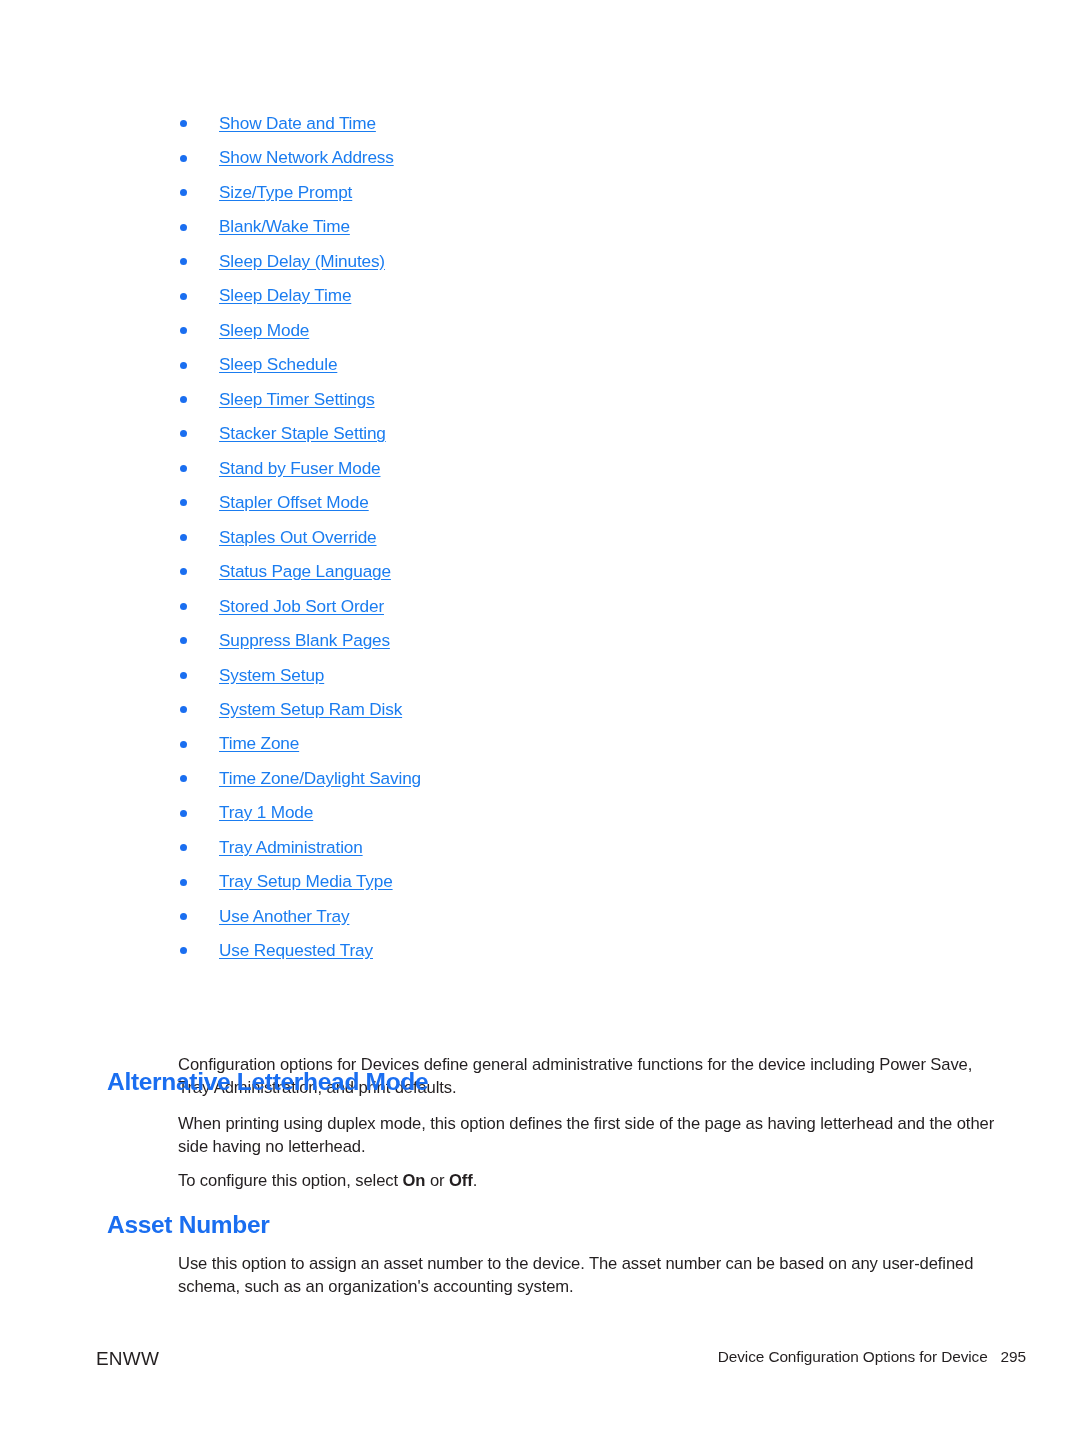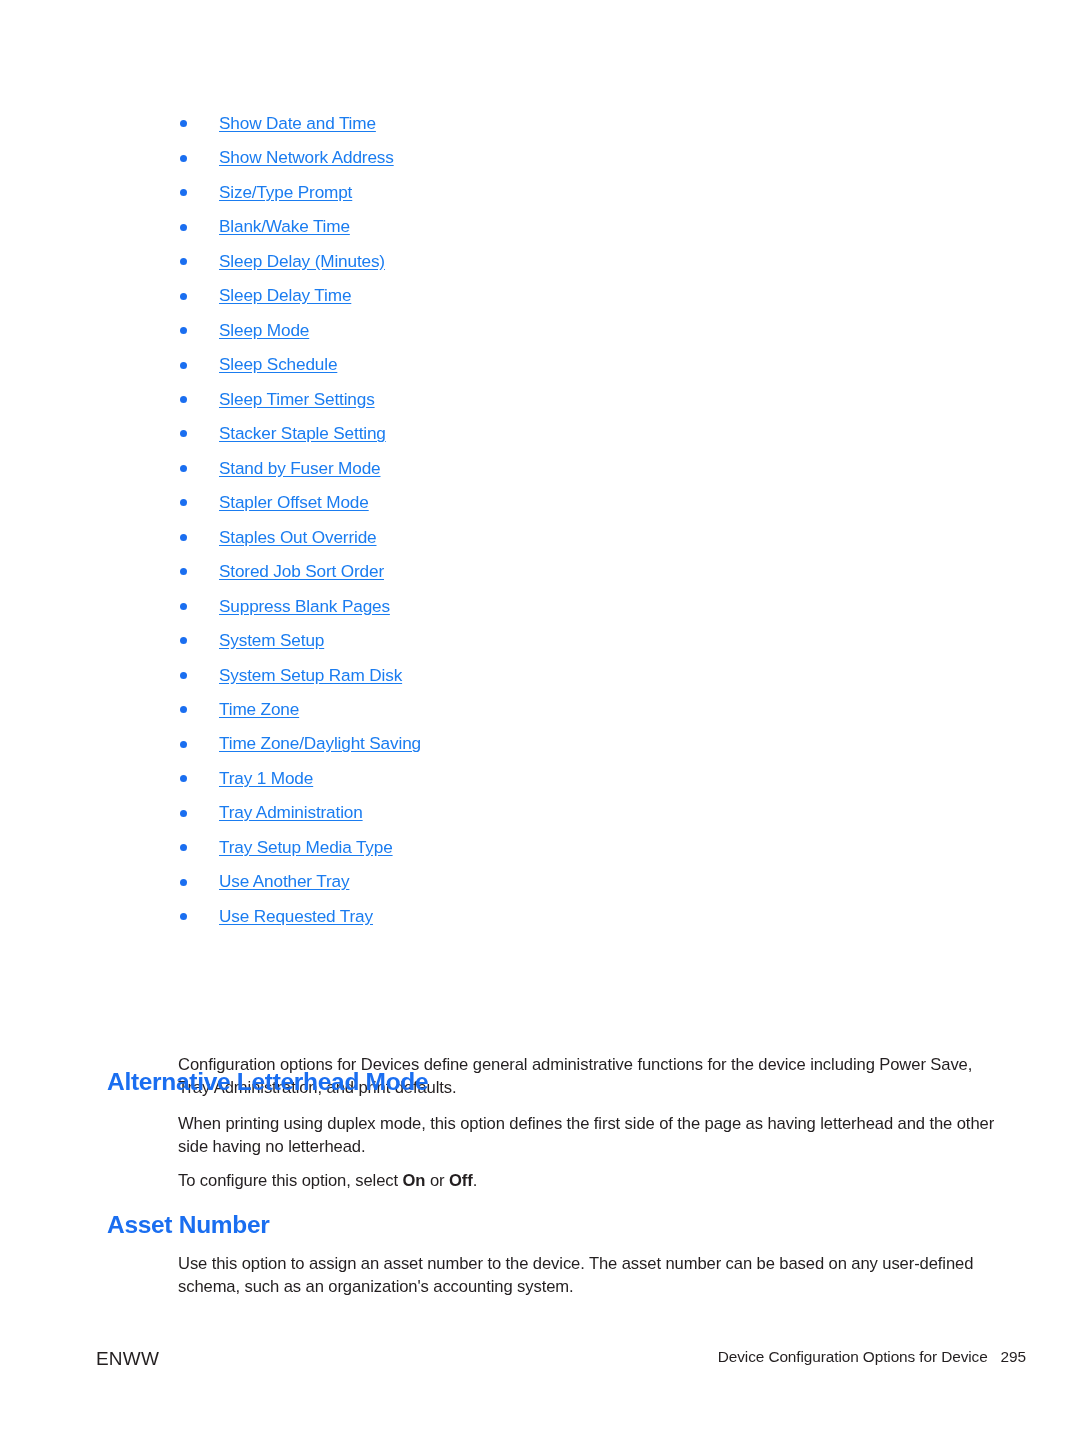--- a/index.html
+++ b/index.html
@@ -130,20 +130,21 @@
       <li class="option-item"><span class="option-bullet"></span><a class="option-link">Blank/Wake Time</a></li>
       <li class="option-item"><span class="option-bullet"></span><a class="option-link">Sleep Delay (Minutes)</a></li>
       <li class="option-item"><span class="option-bullet"></span><a class="option-link">Sleep Delay Time</a></li>
       <li class="option-item"><span class="option-bullet"></span><a class="option-link">Sleep Mode</a></li>
       <li class="option-item"><span class="option-bullet"></span><a class="option-link">Sleep Schedule</a></li>
       <li class="option-item"><span class="option-bullet"></span><a class="option-link">Sleep Timer Settings</a></li>
       <li class="option-item"><span class="option-bullet"></span><a class="option-link">Stacker Staple Setting</a></li>
       <li class="option-item"><span class="option-bullet"></span><a class="option-link">Stand by Fuser Mode</a></li>
       <li class="option-item"><span class="option-bullet"></span><a class="option-link">Stapler Offset Mode</a></li>
       <li class="option-item"><span class="option-bullet"></span><a class="option-link">Staples Out Override</a></li>
+      <li class="option-item"><span class="option-bullet"></span><a class="option-link">Status Page Language</a></li>
       <li class="option-item"><span class="option-bullet"></span><a class="option-link">Stored Job Sort Order</a></li>
       <li class="option-item"><span class="option-bullet"></span><a class="option-link">Suppress Blank Pages</a></li>
       <li class="option-item"><span class="option-bullet"></span><a class="option-link">System Setup</a></li>
       <li class="option-item"><span class="option-bullet"></span><a class="option-link">System Setup Ram Disk</a></li>
       <li class="option-item"><span class="option-bullet"></span><a class="option-link">Time Zone</a></li>
       <li class="option-item"><span class="option-bullet"></span><a class="option-link">Time Zone/Daylight Saving</a></li>
       <li class="option-item"><span class="option-bullet"></span><a class="option-link">Tray 1 Mode</a></li>
       <li class="option-item"><span class="option-bullet"></span><a class="option-link">Tray Administration</a></li>
       <li class="option-item"><span class="option-bullet"></span><a class="option-link">Tray Setup Media Type</a></li>
       <li class="option-item"><span class="option-bullet"></span><a class="option-link">Use Another Tray</a></li>

